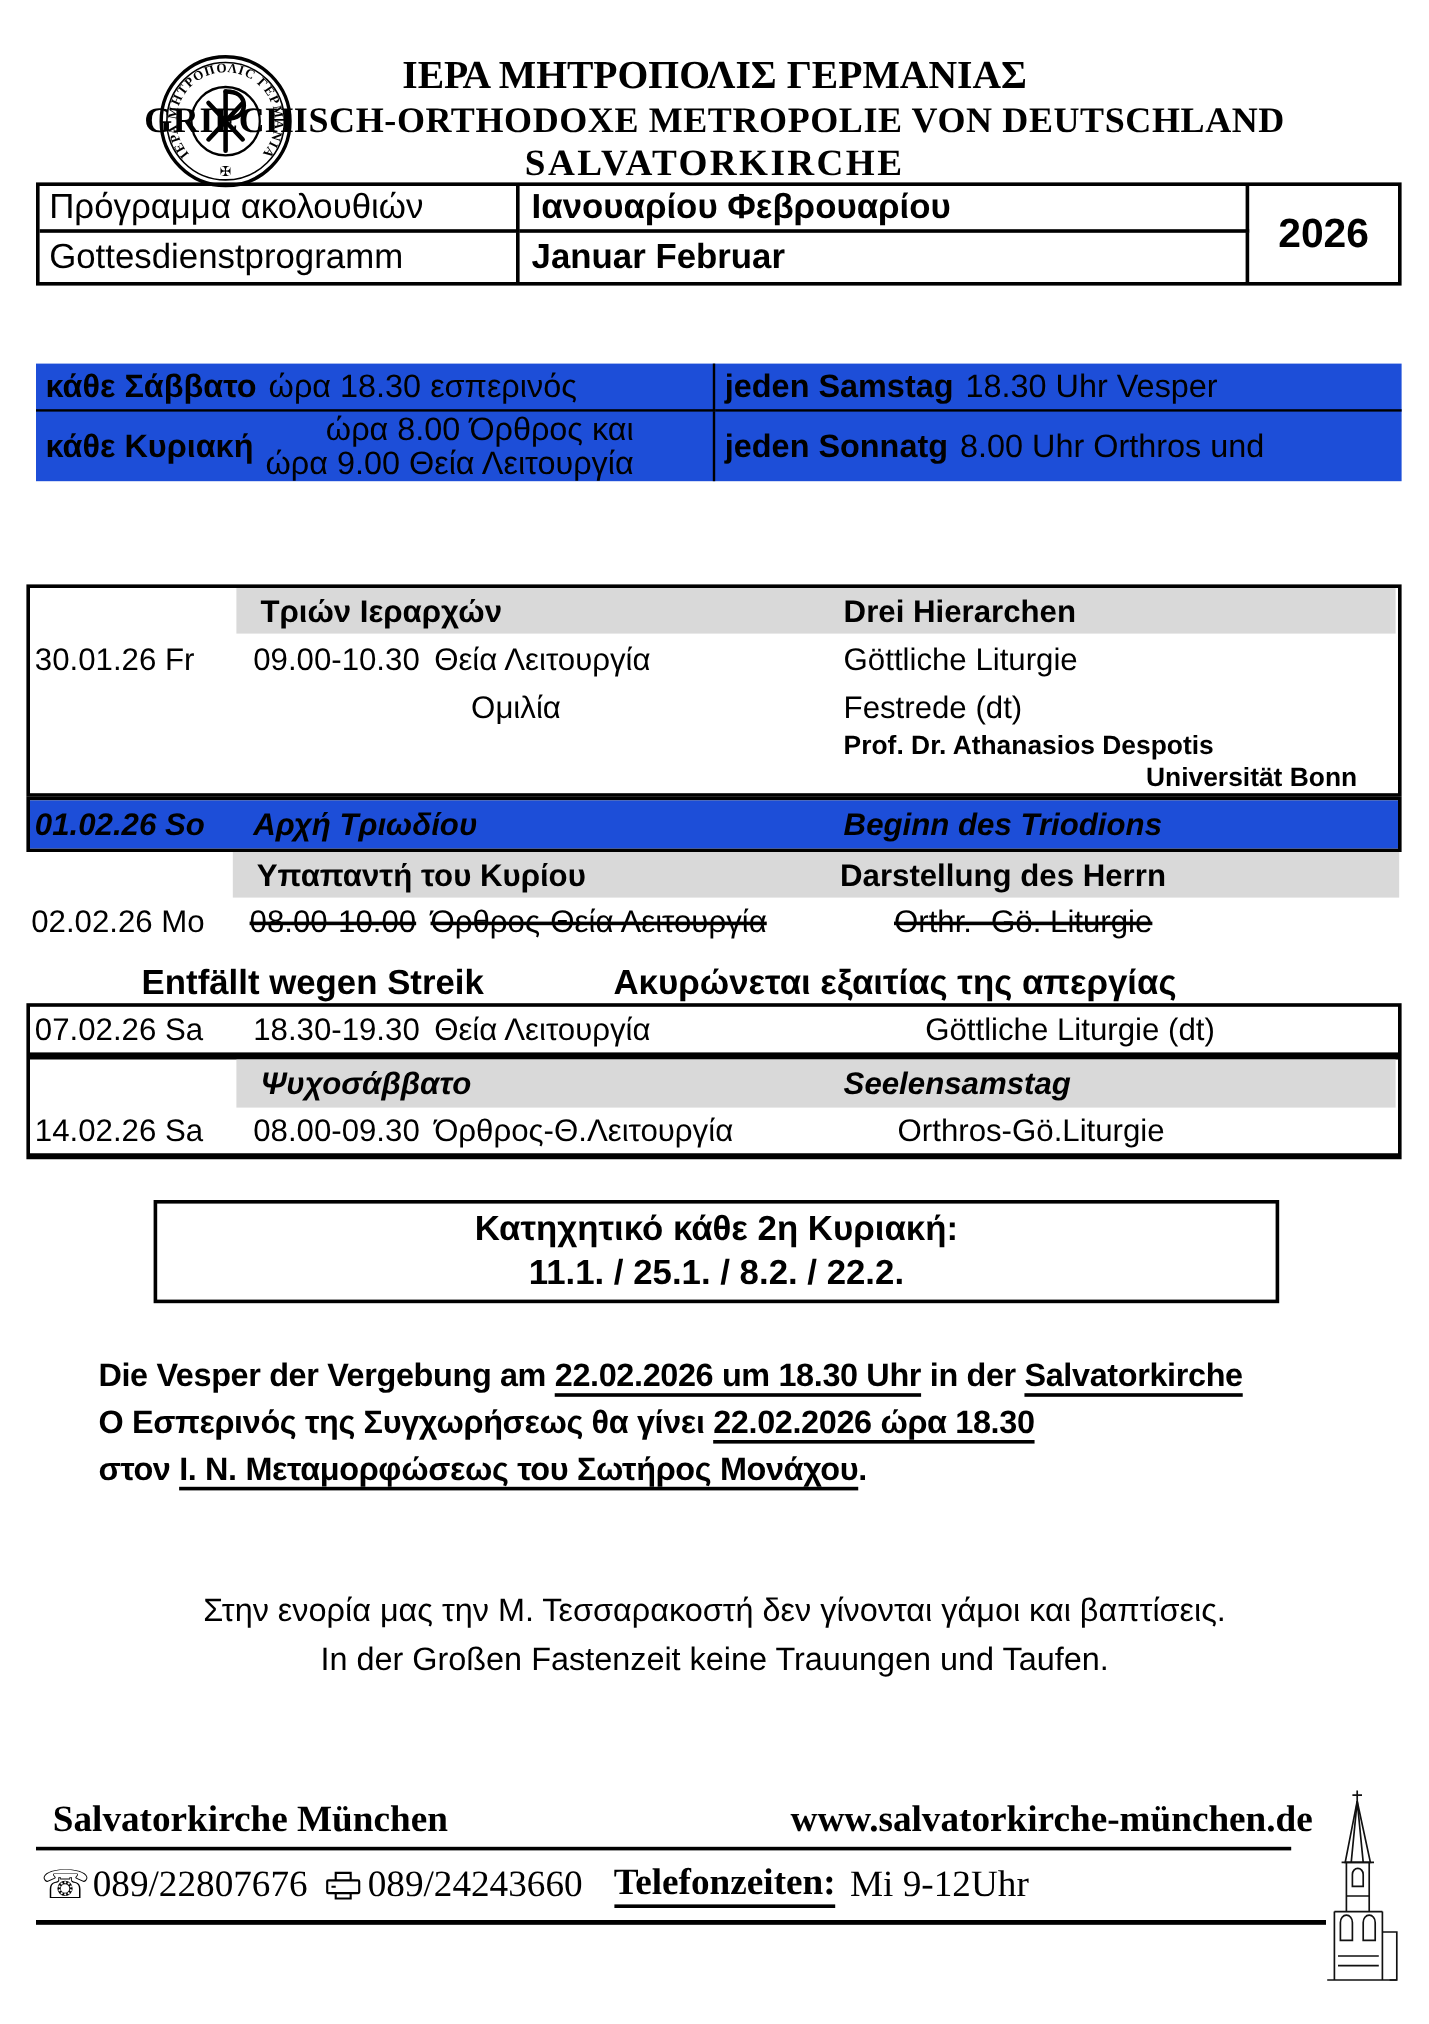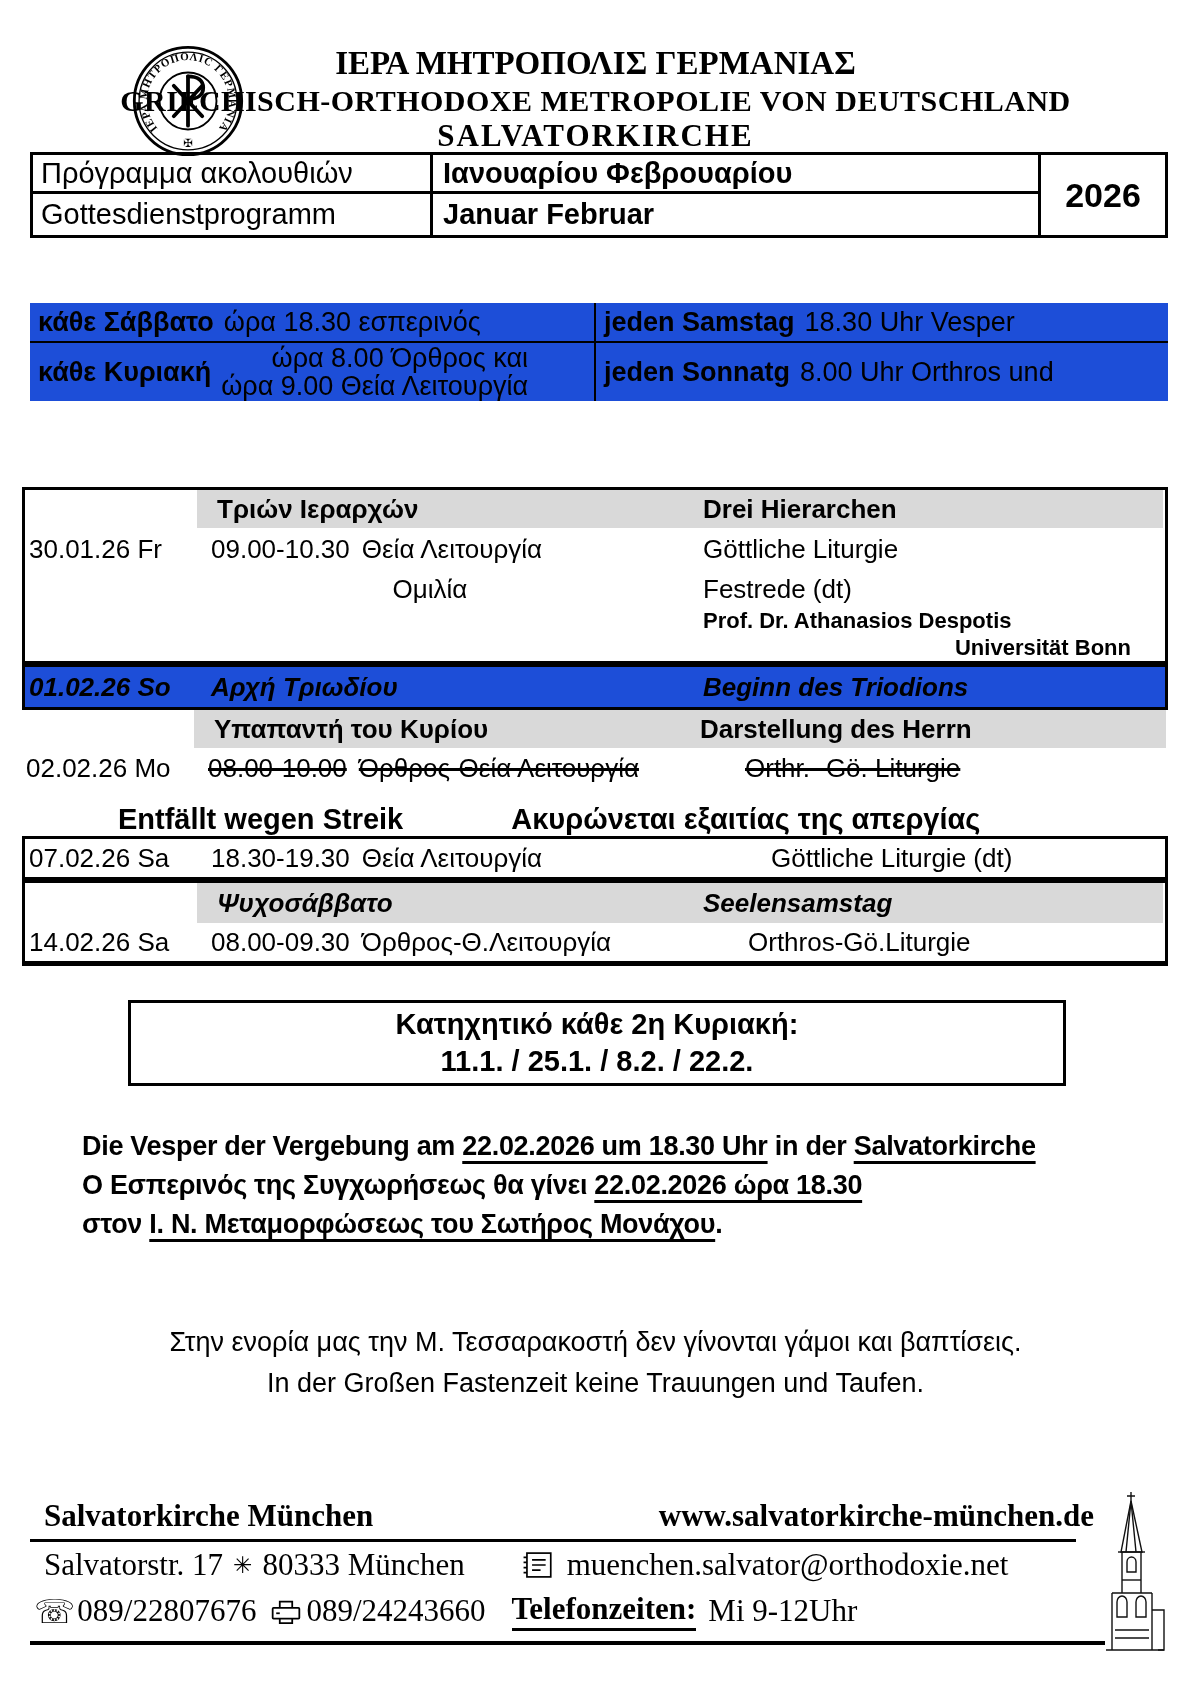--- a/index.html
+++ b/index.html
@@ -246,33 +246,20 @@
     <div>Στην ενορία μας την Μ. Τεσσαρακοστή δεν γίνονται γάμοι και βαπτίσεις.</div>
     <div>In der Großen Fastenzeit keine Trauungen und Taufen.</div>
   </div>
 
   <div class="footer">
     <div class="f1">
       <span>Salvatorkirche München</span>
       <span>www.salvatorkirche-münchen.de</span>
     </div>
     <div class="hr1"></div>
-    <div class="f2">
-      <span>Salvatorstr. 17</span>
-      <span class="star">✳</span>
-      <span>80333 München</span>
-      <svg class="note-icon" width="34" height="30" viewBox="0 0 40 34">
-        <g stroke="#000" fill="none" stroke-width="2">
-          <rect x="7" y="3" width="28" height="28"></rect>
-          <path d="M7,8 h-4 M7,14 h-4 M7,20 h-4 M7,26 h-4"></path>
-          <path d="M13,11 h16 M13,17 h16 M13,23 h10"></path>
-        </g>
-      </svg>
-      <span>muenchen.salvator@orthodoxie.net</span>
-    </div>
     <div class="f3">
       <span class="ph-icon">☏</span>
       <span>089/22807676</span>
       <svg class="fax-icon" width="32" height="27" viewBox="0 0 36 30">
         <g stroke="#000" fill="none" stroke-width="2">
           <rect x="3" y="11" width="30" height="12" rx="1"></rect>
           <path d="M11,11 V4 h14 v7"></path>
           <path d="M11,23 v5 h14 v-5"></path>
           <path d="M7,17 h4"></path>
         </g>

